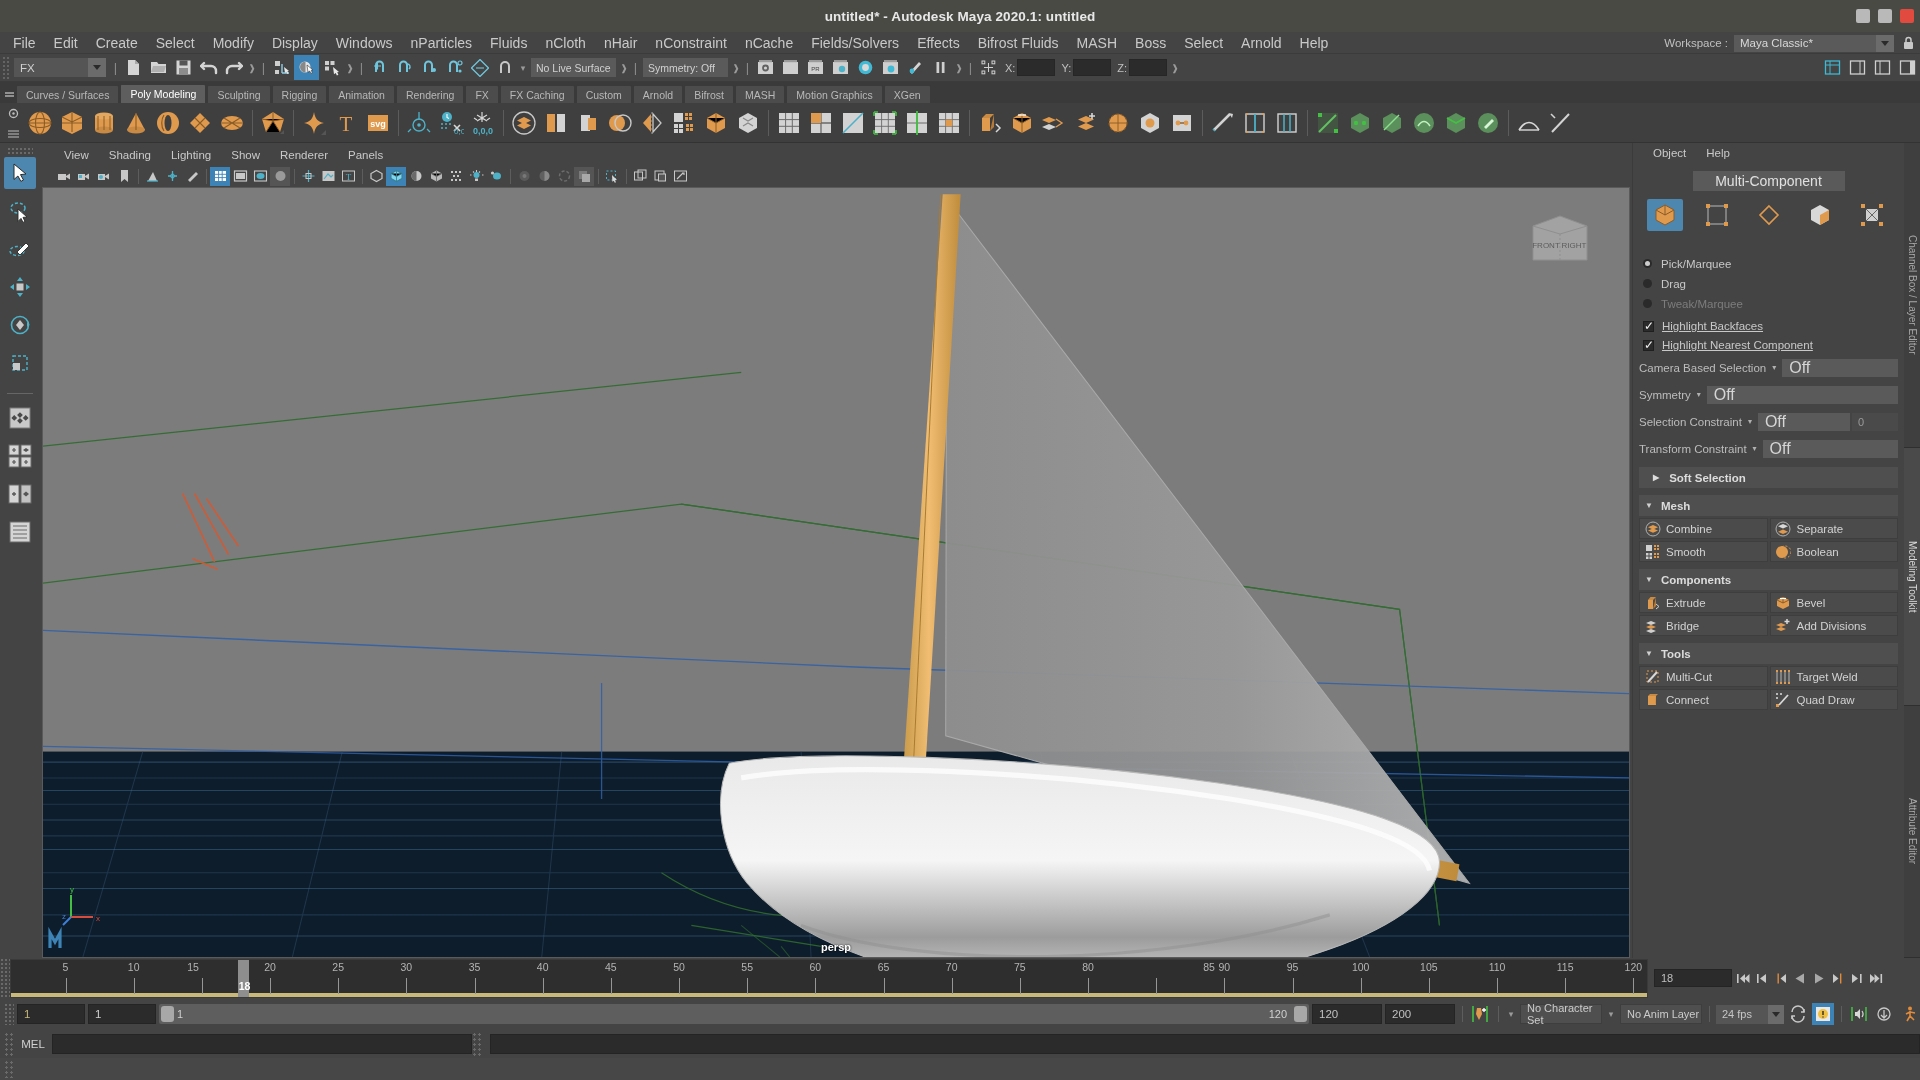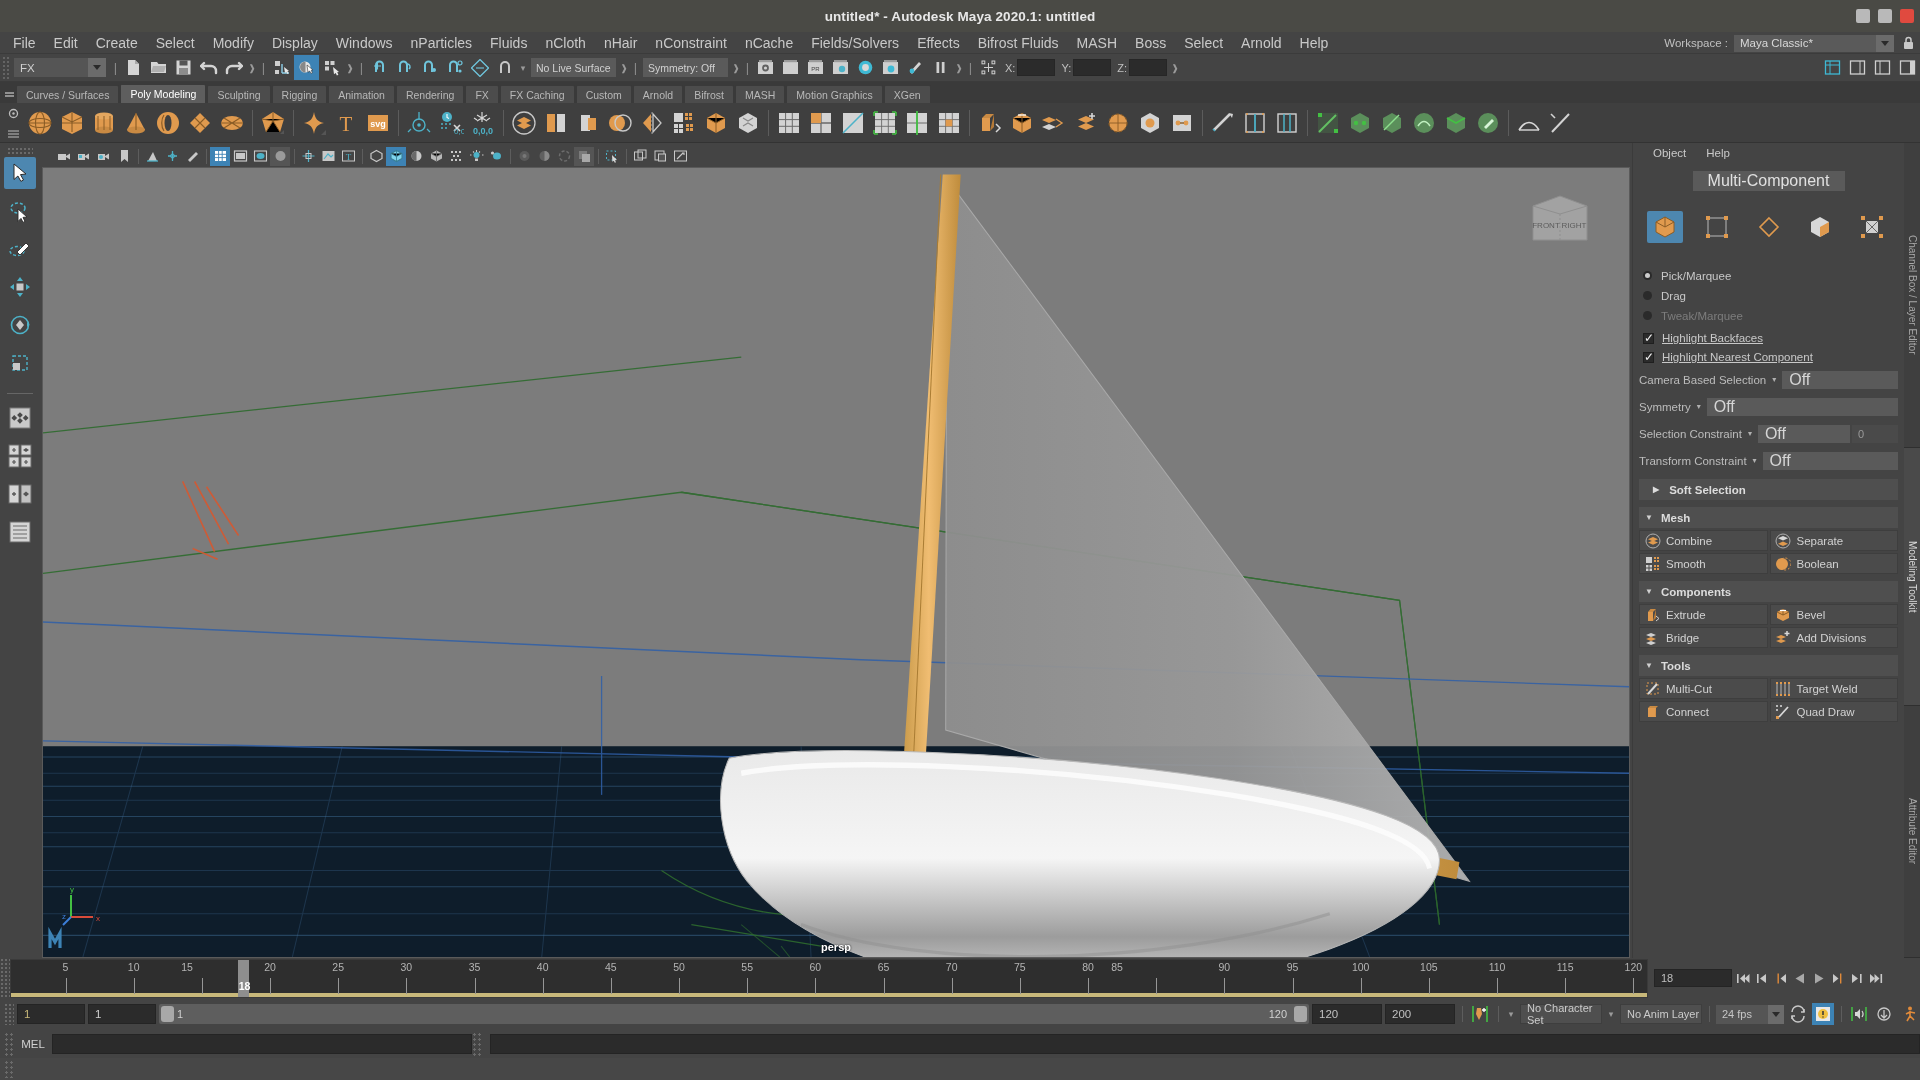--- a/index.html
+++ b/index.html
@@ -131,22 +131,22 @@
   .persp-label{ position:absolute; left:50%; transform:translateX(-50%); bottom:4px; font-size:11px; color:#ffffff; font-weight:bold; text-shadow:0 0 2px #000;}
   .maya-logo{ position:absolute; left:4px; bottom:4px; width:26px; height:26px;}
   .viewcube{ position:absolute; right:38px; top:24px; width:62px; height:54px;}
 
   
   .rightpanel{ width:272px; background:#444; display:flex; flex-direction:column; flex:0 0 272px; border-left:1px solid #3b3b3b; }
   .rp-menubar{ height:20px; display:flex; align-items:center; padding-left:10px; flex:0 0 20px;}
   .rp-menubar .rm{ padding:0 10px; font-size:11.5px; color:#c9c9c9; line-height:20px;}
   .rp-body{ flex:1 1 auto; overflow:hidden; padding:4px 6px 0 6px; min-height:0;}
   .multicomp{
-    width:152px; height:20px; margin:4px auto 20px auto; background:#5a5a5a;
-    display:flex; align-items:center; justify-content:center; font-size:16px; color:#e0e0e0;
+    width:152px; height:20px; margin:4px auto 8px auto; background:#5a5a5a;
+    display:flex; align-items:center; justify-content:center; font-size:14px; color:#e0e0e0;
   }
   .compicons{ display:flex; justify-content:space-between; padding:0 8px 0 8px; margin-bottom:24px;}
   .ci{ width:36px; height:32px; display:flex; align-items:center; justify-content:center; border-radius:2px;}
   .ci.sel{ background:#4d87b0;}
   .radiorow{ display:flex; align-items:center; height:17px; margin-bottom:3px; padding-left:4px;}
   .radio{ width:9px; height:9px; border-radius:50%; background:#2a2a2a; margin-right:9px; position:relative; flex:0 0 9px;}
   .radio.on:after{content:"";position:absolute;left:2px;top:2px;width:5px;height:5px;border-radius:50%;background:#cdcdcd;}
   .radiorow span{ font-size:11.5px; color:#c8c8c8;}
   .radiorow.dim span{ color:#7d7d7d;}
   .chkrow{ display:flex; align-items:flex-end; height:17px; margin-bottom:2px; padding-left:4px;text-decoration:underline;}
@@ -936,20 +936,28 @@
       </div>
       <div class="tool">
         <svg width="24" height="24" viewBox="0 0 24 24">
             <rect x="2" y="2" width="20" height="20" fill="#d5d5d5" stroke="#6a6a6a"></rect>
             <path d="M5 6h14M5 10h14M5 14h14M5 18h14" stroke="#6a6a6a" stroke-width="1.2"></path>
           </svg>
       </div>
     </div>
 
     <div class="viewcol">
+      <div class="vpmenu">
+        <span class="vm">View</span>
+        <span class="vm">Shading</span>
+        <span class="vm">Lighting</span>
+        <span class="vm">Show</span>
+        <span class="vm">Renderer</span>
+        <span class="vm">Panels</span>
+      </div>
 
       <div class="vpicons">
         <div class="vi">
             <svg width="15" height="13" viewBox="0 0 15 13">
               <rect x="1" y="4" width="8" height="6" fill="#c8c8c8"></rect>
               <path d="M9 6l4-2.5v6L9 7z" fill="#c8c8c8"></path>
             </svg>
           </div>
         <div class="vi">
             <svg width="15" height="13" viewBox="0 0 15 13">
@@ -1538,21 +1546,21 @@
 
   <div class="timerow">
     <div class="tgrip"></div>
     <div class="timeslider" id="timeslider">
       <div class="tl-bottombar"></div>
     <div class="tl-tick" style="left: 54.5333px;"></div>
         <div class="tl-lab" style="left: 54.5333px;">5</div>
         <div class="tl-tick" style="left: 122.7px;"></div>
         <div class="tl-lab" style="left: 122.7px;">10</div>
         <div class="tl-tick" style="left: 190.867px;"></div>
-        <div class="tl-lab" style="left: 176px;">15</div>
+        <div class="tl-lab" style="left: 182px;">15</div>
         <div class="tl-tick" style="left: 259.033px;"></div>
         <div class="tl-lab" style="left: 259.033px;">20</div>
         <div class="tl-tick" style="left: 327.2px;"></div>
         <div class="tl-lab" style="left: 327.2px;">25</div>
         <div class="tl-tick" style="left: 395.367px;"></div>
         <div class="tl-lab" style="left: 395.367px;">30</div>
         <div class="tl-tick" style="left: 463.533px;"></div>
         <div class="tl-lab" style="left: 463.533px;">35</div>
         <div class="tl-tick" style="left: 531.7px;"></div>
         <div class="tl-lab" style="left: 531.7px;">40</div>
@@ -1566,21 +1574,21 @@
         <div class="tl-lab" style="left: 804.367px;">60</div>
         <div class="tl-tick" style="left: 872.533px;"></div>
         <div class="tl-lab" style="left: 872.533px;">65</div>
         <div class="tl-tick" style="left: 940.7px;"></div>
         <div class="tl-lab" style="left: 940.7px;">70</div>
         <div class="tl-tick" style="left: 1008.87px;"></div>
         <div class="tl-lab" style="left: 1008.87px;">75</div>
         <div class="tl-tick" style="left: 1077.03px;"></div>
         <div class="tl-lab" style="left: 1077.03px;">80</div>
         <div class="tl-tick" style="left: 1145.2px;"></div>
-        <div class="tl-lab" style="left: 1106px;">85</div>
+        <div class="tl-lab" style="left: 1198px;">85</div>
         <div class="tl-tick" style="left: 1213.37px;"></div>
         <div class="tl-lab" style="left: 1213.37px;">90</div>
         <div class="tl-tick" style="left: 1281.53px;"></div>
         <div class="tl-lab" style="left: 1281.53px;">95</div>
         <div class="tl-tick" style="left: 1349.7px;"></div>
         <div class="tl-lab" style="left: 1349.7px;">100</div>
         <div class="tl-tick" style="left: 1417.87px;"></div>
         <div class="tl-lab" style="left: 1417.87px;">105</div>
         <div class="tl-tick" style="left: 1486.03px;"></div>
         <div class="tl-lab" style="left: 1486.03px;">110</div>

